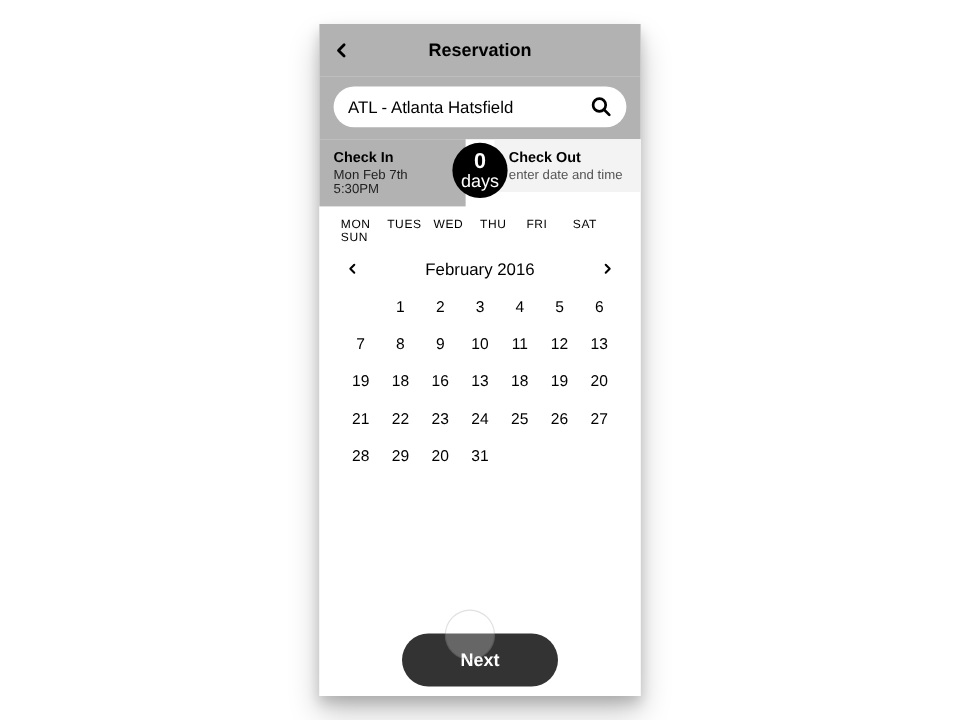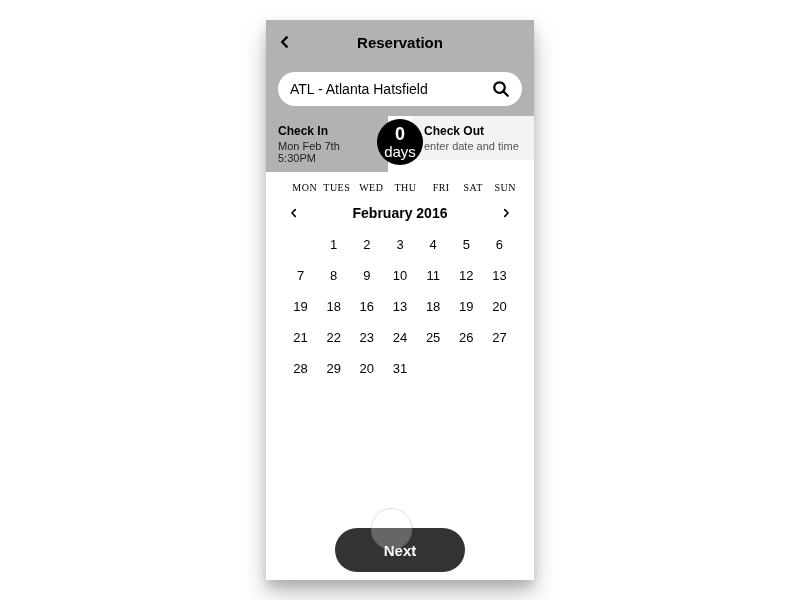--- a/index.html
+++ b/index.html
@@ -109,34 +109,32 @@
     line-height: 1;
   }
   .days-badge .num { font-size: 18px; font-weight: 700; }
   .days-badge .unit { font-size: 15px; margin-top: 1px; }
 
   .cal {
     padding: 14px 18px 0 18px;
   }
   .dow {
     display: grid;
-    grid-template-columns: repeat(7, 1fr);
-    text-align: right;
+    grid-template-columns: repeat(6, 1fr);
+    text-align: left;
     font-size: 10px;
     letter-spacing: 0.5px;
     color: #000;
     margin-bottom: 10px;
-    font-family: Liberation Serif, serif;
   }
   .monthrow {
     display: flex;
     align-items: center;
     justify-content: space-between;
     margin: 4px 0 14px 0;
-    font-weight: bold;
   }
   .monthlabel {
     font-size: 14px;
     color: #000;
   }
   .nav {
     width: 20px;
     height: 20px;
     display: flex;
     align-items: center;

